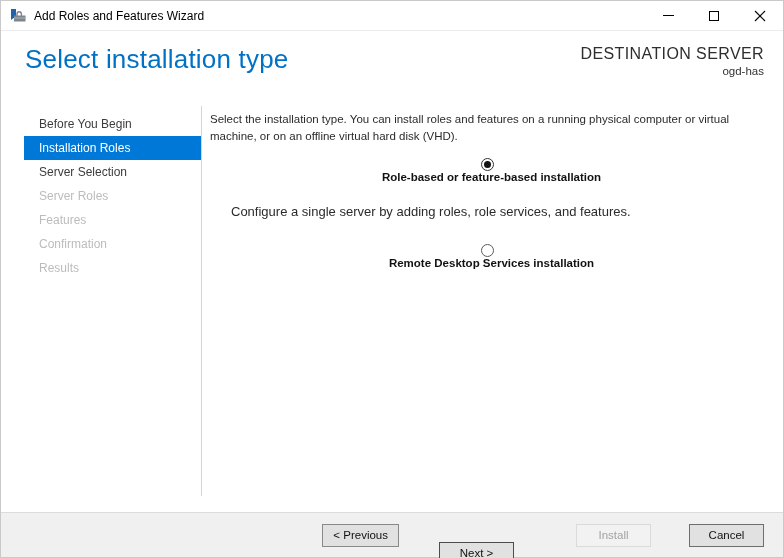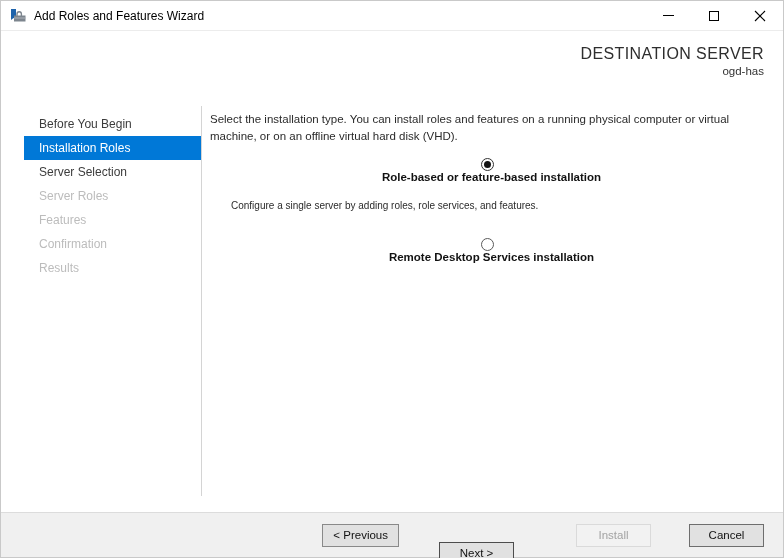--- a/index.html
+++ b/index.html
@@ -67,21 +67,21 @@
     width: 13px; height: 13px; flex: none;
     border: 1px solid #5a5a5a; border-radius: 50%;
     background: #fff; position: relative; cursor: pointer;
   }
   .radio.checked { border-color: #333; }
   .radio.checked::after {
     content: ""; position: absolute; left: 2px; top: 2px; right: 2px; bottom: 2px;
     background: #141414; border-radius: 50%;
   }
   .option-label { margin-left: 8px; font-size: 11.5px; font-weight: bold; color: #121212; white-space: nowrap; }
-  .option-desc { margin-left: 21px; margin-top: 14px; font-size: 10px; color: #2b2b2b; line-height: 17px; max-width: 566px; }
+  .option-desc { margin-left: 21px; margin-top: 20px; font-size: 13px; color: #2b2b2b; line-height: 17px; max-width: 566px; }
 
   
   .footer {
     position: absolute; left: 0; right: 0; bottom: 0; height: 45px;
     background: #f0f0f0; border-top: 1px solid #dcdcdc;
     display: flex; align-items: center;
   }
   .footer-buttons { margin-left: auto; display: flex; align-items: center; padding-right: 19px; gap: 29px; }
   .btn {
     height: 23px; min-width: 75px; padding: 0 10px;
@@ -120,20 +120,21 @@
       <div class="win-control">
         <svg width="12" height="12" viewBox="0 0 12 12">
           <line x1="1" y1="1" x2="11" y2="11" stroke="#000" stroke-width="1.1"></line>
           <line x1="11" y1="1" x2="1" y2="11" stroke="#000" stroke-width="1.1"></line>
         </svg>
       </div>
     </div>
   </div>
 
   <div class="header">
+    <div class="page-title">Select installation type</div>
     <div class="dest">
       <div class="dest-label">DESTINATION SERVER</div>
       <div class="dest-value">ogd-has</div>
     </div>
   </div>
 
   <div class="wizard-body">
 
     <div class="sidebar">
       <div class="side-item">Before You Begin</div>

